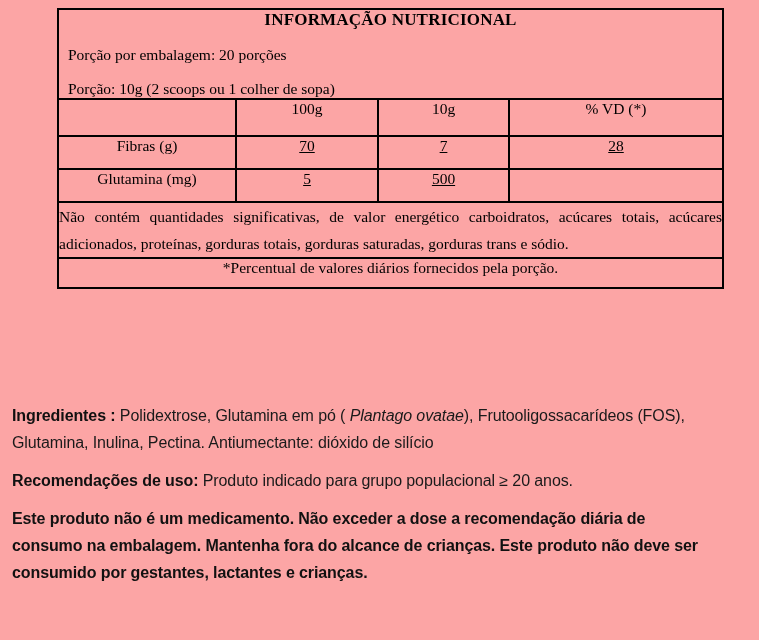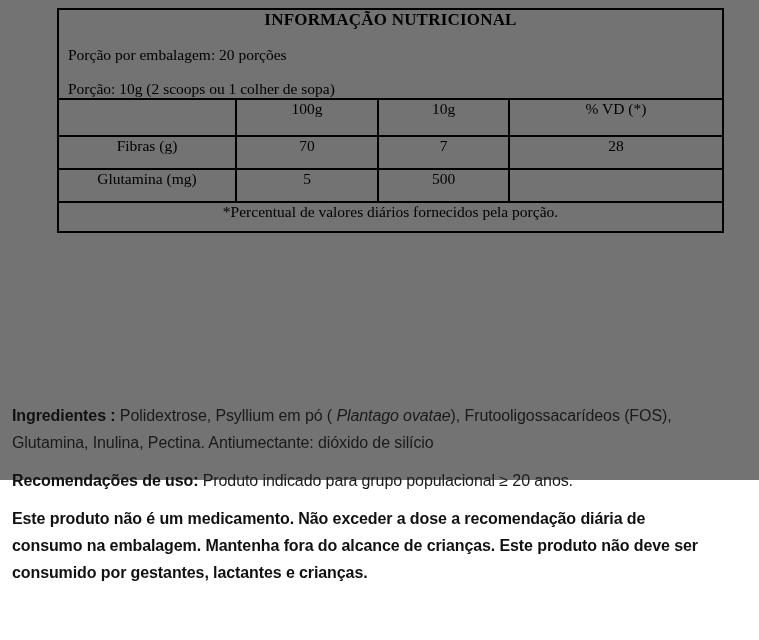--- a/index.html
+++ b/index.html
@@ -6,22 +6,22 @@
     margin: 0;
     padding: 0;
     width: 759px;
     height: 640px;
     background: #ffffff;
     overflow: hidden;
   }
   .page {
     position: relative;
     width: 759px;
-    height: 480px;
-    background: #737373;
+    height: 640px;
+    background: #fca5a5;
     color: #000000;
   }
 
   
   .nt-wrap {
     position: absolute;
     left: 57px;
     top: 8px;
     width: 665px;
     font-family: "Liberation Serif", serif;
@@ -63,20 +63,21 @@
   }
   .nt-rowlabel {
     text-align: center;
     padding: 5px 4px 0 5px;
     height: 31px;
   }
   .nt-val {
     text-align: center;
     padding-top: 5px;
     height: 31px;
+    text-decoration: underline;
   }
   .nt-note {
     text-align: justify;
     padding: 3px 5px 6px 6px;
     line-height: 27px;
     font-size: 15.5px;
   }
   .nt-footnote {
     text-align: center;
     padding: 5px 3px 0 2px;
@@ -140,25 +141,28 @@
           <td class="nt-val">7</td>
           <td class="nt-val">28</td>
         </tr>
         <tr>
           <td class="nt-rowlabel">Glutamina (mg)</td>
           <td class="nt-val">5</td>
           <td class="nt-val">500</td>
           <td class="nt-val"></td>
         </tr>
         <tr>
+          <td colspan="4" class="nt-note">Não contém quantidades significativas, de valor energético carboidratos, acúcares totais, acúcares adicionados, proteínas, gorduras totais, gorduras saturadas, gorduras trans e sódio.</td>
+        </tr>
+        <tr>
           <td colspan="4" class="nt-footnote">*Percentual de valores diários fornecidos pela porção.</td>
         </tr>
       </tbody>
     </table>
   </div>
 
   <div class="details">
-    <p><b>Ingredientes :</b><span> Polidextrose, Psyllium em pó ( </span><i>Plantago ovatae</i><span>),  Frutooligossacarídeos (FOS), Glutamina, Inulina, Pectina. Antiumectante: dióxido de silício</span></p>
+    <p><b>Ingredientes :</b><span> Polidextrose, Glutamina em pó ( </span><i>Plantago ovatae</i><span>),  Frutooligossacarídeos (FOS), Glutamina, Inulina, Pectina. Antiumectante: dióxido de silício</span></p>
     <p><b>Recomendações de uso:</b><span> Produto indicado para grupo populacional ≥ 20 anos.</span></p>
     <p><b>Este produto não é um medicamento. Não exceder a dose a recomendação diária de consumo na embalagem. Mantenha fora do alcance de crianças. Este produto não deve ser consumido por gestantes, lactantes e crianças.</b></p>
   </div>
 
 </div>
 
 </body></html>

